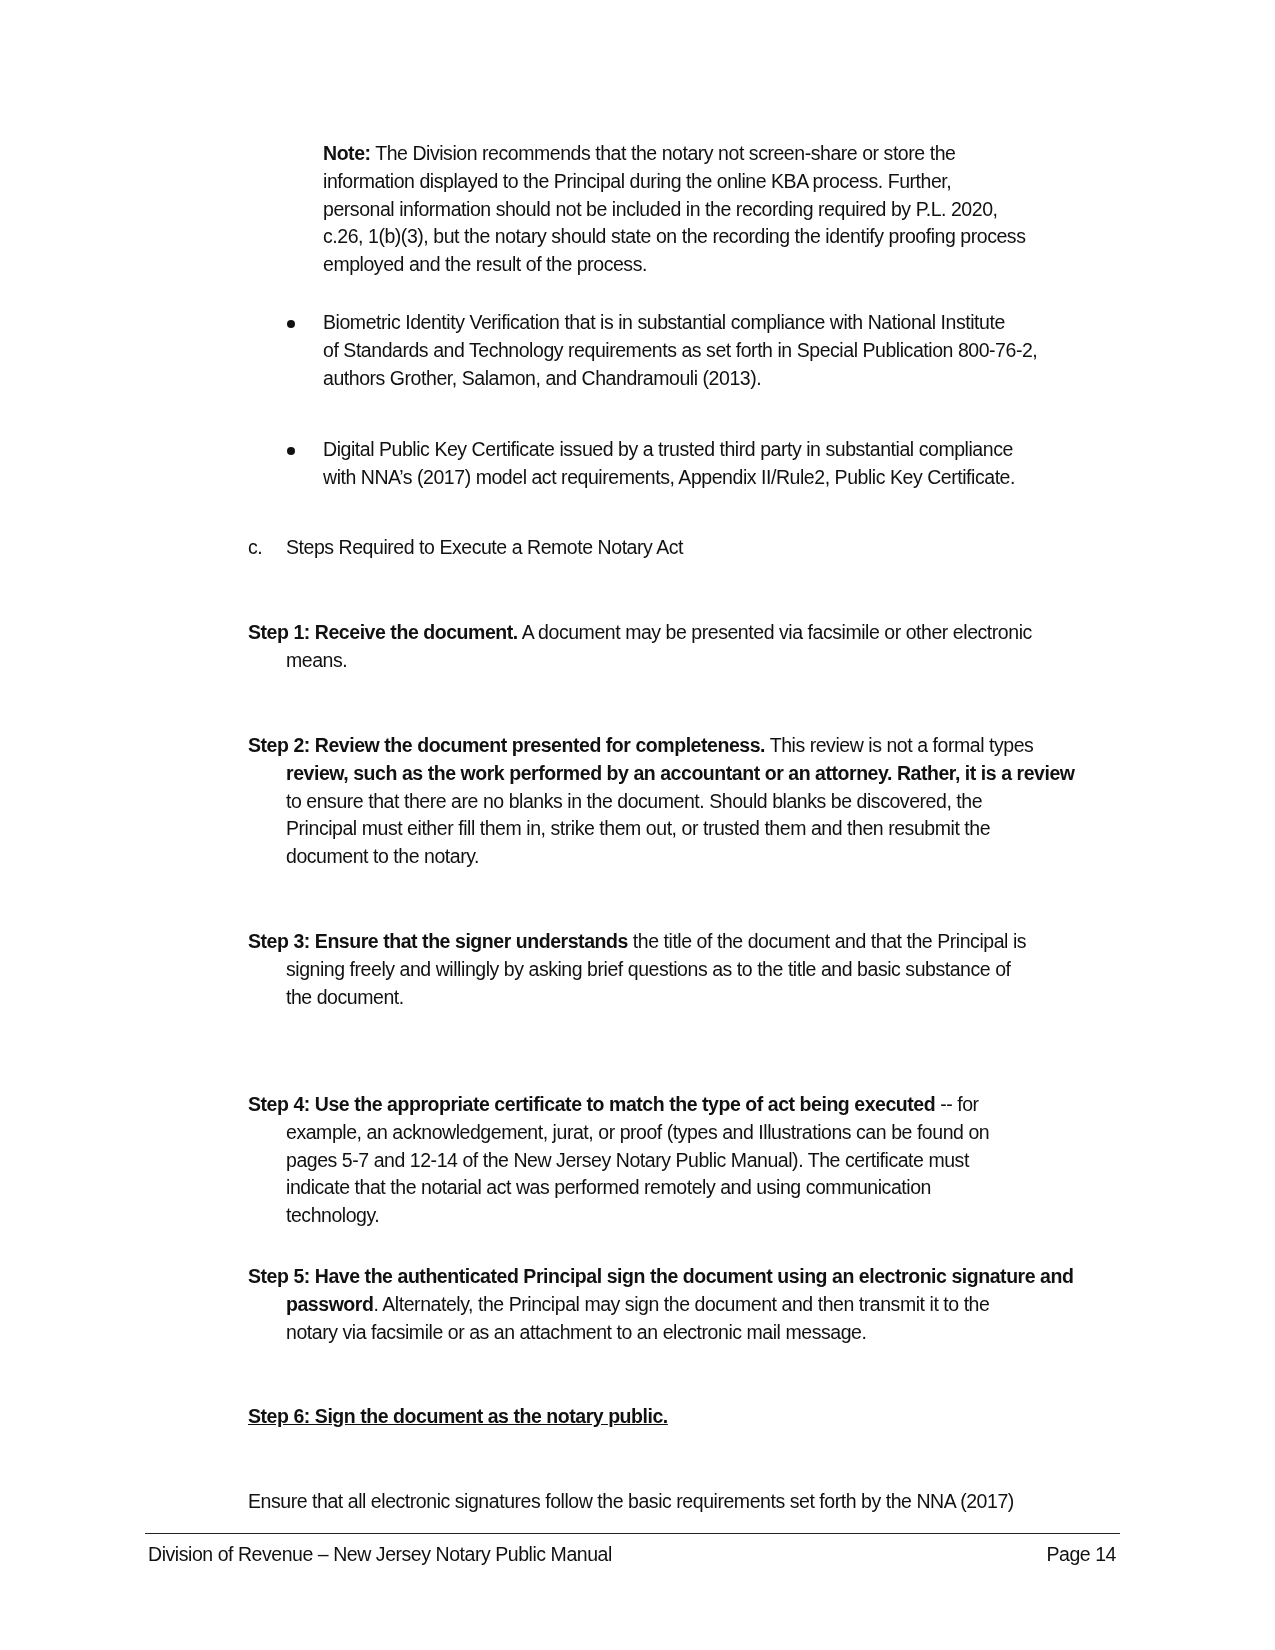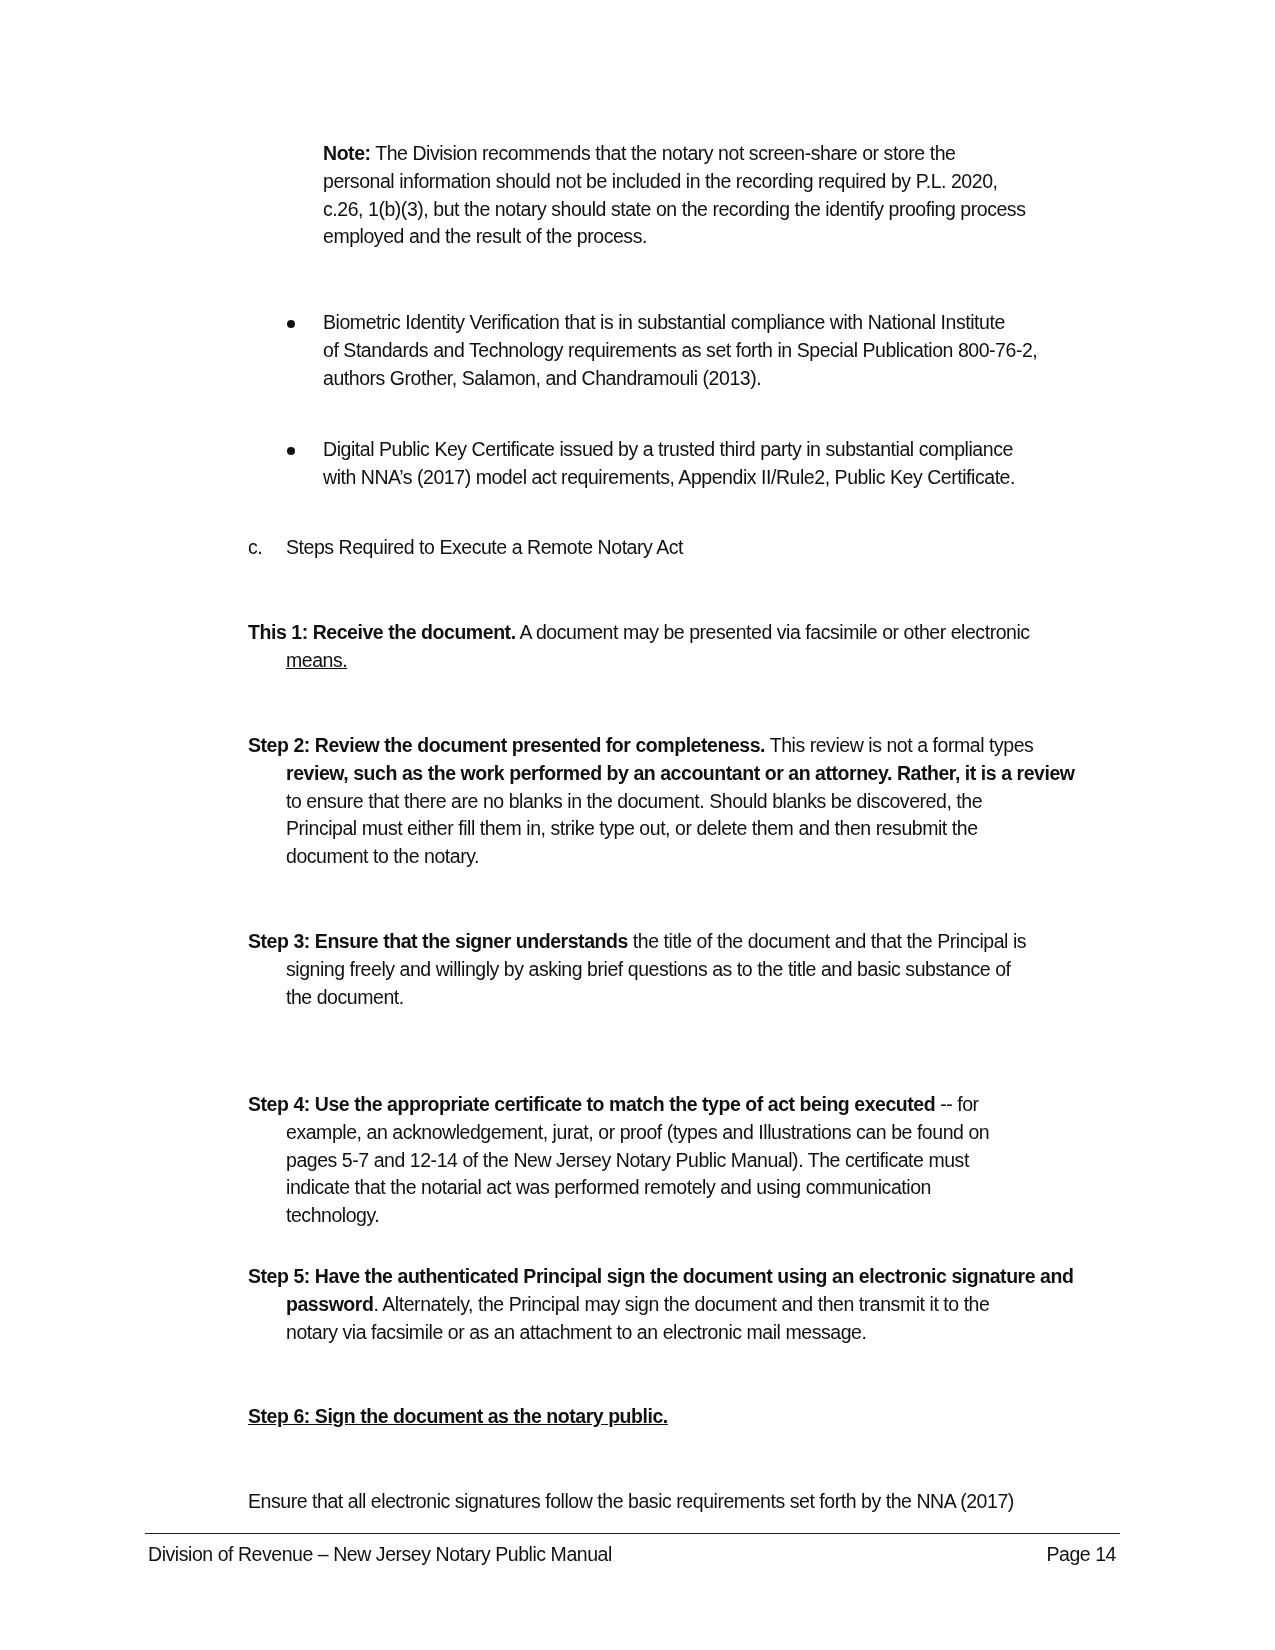--- a/index.html
+++ b/index.html
@@ -15,20 +15,21 @@
   .bullet { position: absolute; width: 8px; height: 8px; border-radius: 50%; background: #111; }
   .rule { position: absolute; left: 145px; width: 975px; top: 1533px; height: 1px; background: #222; }
 </style>
 </head>
 <body>
 
 <div class="page">
 
   <div class="txt" style="left:323px; top:140px;">
     <span class="line"><b>Note:</b><span> The Division recommends that the notary not screen-share or store the</span></span>
+    <span class="line">information displayed to the Principal during the online KBA process.  Further,</span>
     <span class="line">personal information should not be included in the recording required by P.L. 2020,</span>
     <span class="line">c.26, 1(b)(3), but the notary should state on the recording the identify proofing process</span>
     <span class="line">employed and the result of the process.</span>
   </div>
 
   <span class="bullet" style="left:287px; top:320px;"></span>
   <div class="txt" style="left:323px; top:309px;">
     <span class="line">Biometric Identity Verification that is in substantial compliance with National Institute</span>
     <span class="line">of Standards and Technology requirements as set forth in Special Publication 800-76-2,</span>
     <span class="line">authors Grother, Salamon, and Chandramouli (2013).</span>
@@ -38,29 +39,29 @@
   <div class="txt" style="left:323px; top:436px;">
     <span class="line">Digital Public Key Certificate issued by a trusted third party in substantial compliance</span>
     <span class="line">with NNA’s (2017) model act requirements, Appendix II/Rule2, Public Key Certificate.</span>
   </div>
 
   <div class="txt" style="left:248px; top:534px;">
     <span class="line"><span style="display:inline-block; width:38px;">c.</span><span>Steps Required to Execute a Remote Notary Act</span></span>
   </div>
 
   <div class="txt" style="left:248px; top:619px;">
-    <span class="line"><b>This 1: Receive the document.</b><span> A document may be presented via facsimile or other electronic</span></span>
-    <span class="line" style="padding-left:38px;text-decoration:underline;">means.</span>
+    <span class="line"><b>Step 1: Receive the document.</b><span> A document may be presented via facsimile or other electronic</span></span>
+    <span class="line" style="padding-left:38px;">means.</span>
   </div>
 
   <div class="txt" style="left:248px; top:732px;">
     <span class="line"><b>Step 2: Review the document presented for completeness.</b><span> This review is not a formal types</span></span>
     <span class="line" style="padding-left:38px;font-weight:bold;">review, such as the work performed by an accountant or an attorney.  Rather, it is a review</span>
     <span class="line" style="padding-left:38px;">to ensure that there are no blanks in the document.  Should blanks be discovered, the</span>
-    <span class="line" style="padding-left:38px;">Principal must either fill them in, strike type out, or delete them and then resubmit the</span>
+    <span class="line" style="padding-left:38px;">Principal must either fill them in, strike them out, or trusted them and then resubmit the</span>
     <span class="line" style="padding-left:38px;">document to the notary.</span>
   </div>
 
   <div class="txt" style="left:248px; top:928px;">
     <span class="line"><b>Step 3: Ensure that the signer understands</b><span> the title of the document and that the Principal is</span></span>
     <span class="line" style="padding-left:38px;">signing freely and willingly by asking brief questions as to the title and basic substance of</span>
     <span class="line" style="padding-left:38px;">the document.</span>
   </div>
 
   <div class="txt" style="left:248px; top:1067px;margin-top:24px;">

